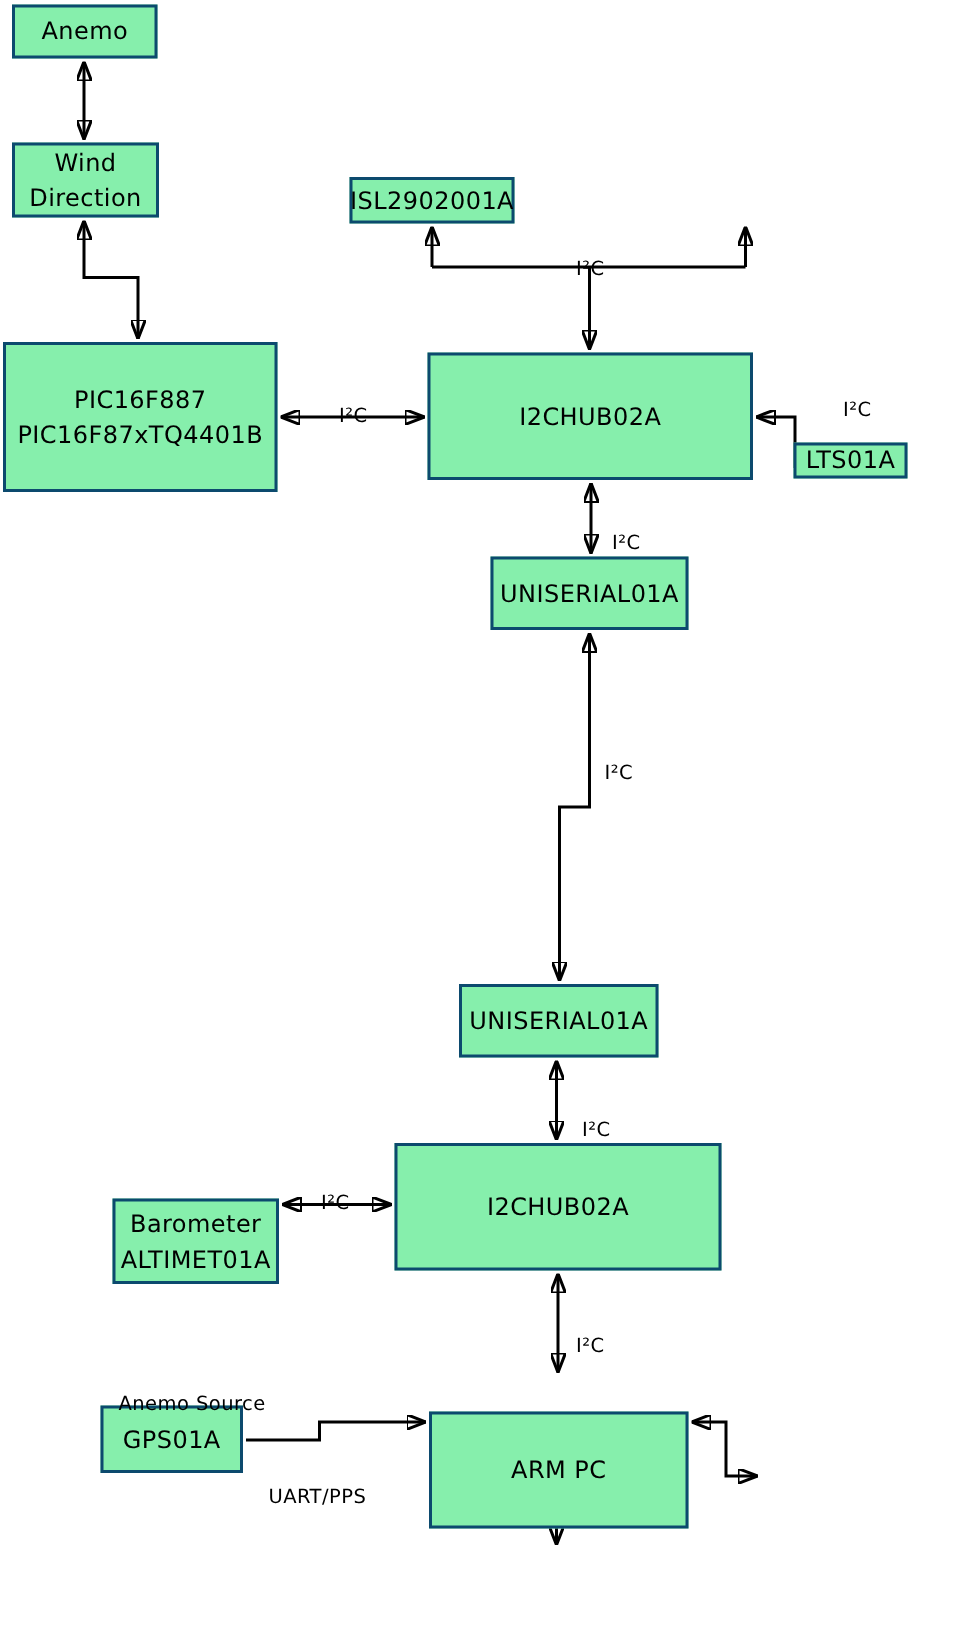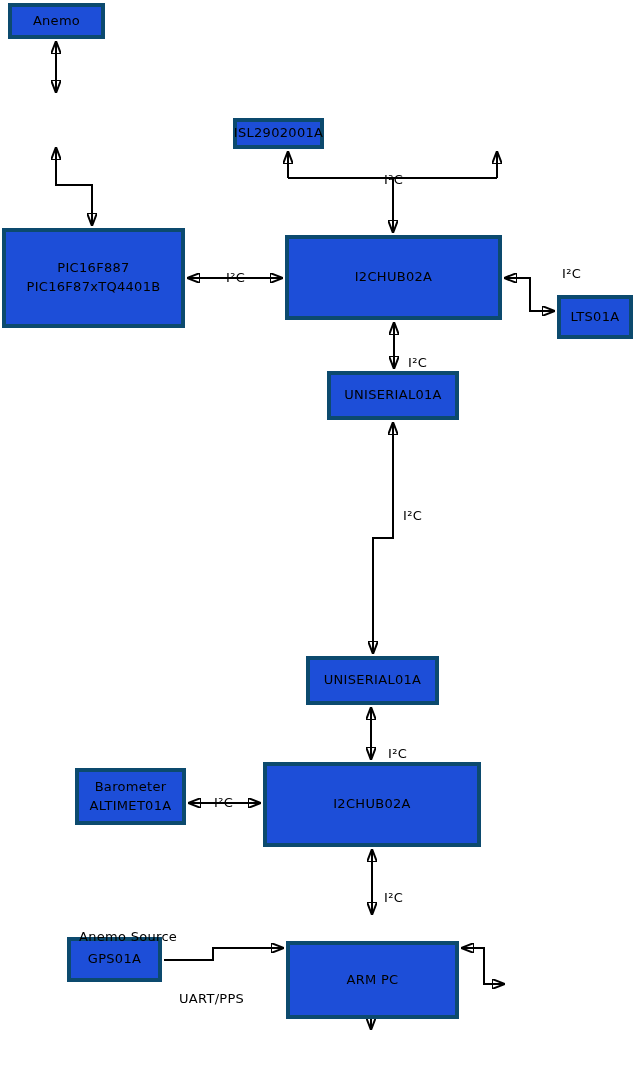--- a/index.html
+++ b/index.html
@@ -24,28 +24,28 @@
     height: 1089px;
   }
   svg.edges path {
     fill: none;
     stroke: #000000;
     stroke-width: 2;
   }
   .node {
     position: absolute;
     box-sizing: border-box;
-    border: 4px solid #0c4a6e;
-    background: #1d4ed8;
+    border: 2px solid #0c4a6e;
+    background: #86efac;
     display: flex;
     align-items: center;
     justify-content: center;
     text-align: center;
     white-space: pre-line;
-    font-size: 13px;
+    font-size: 16px;
     line-height: 1.45;
     letter-spacing: 0.3px;
   }
   .elabel {
     position: absolute;
     font-size: 13px;
     letter-spacing: 0.3px;
     white-space: nowrap;
     margin-top: 20px;
   }
@@ -75,36 +75,38 @@
     <path d="M371,707 L371,760" marker-start="url(#ah)" marker-end="url(#ah)"></path>
     <path d="M188,803 L261,803" marker-start="url(#ah)" marker-end="url(#ah)"></path>
     <path d="M372,849 L372,915" marker-start="url(#ah)" marker-end="url(#ah)"></path>
     <path d="M164,960 L213,960 L213,948 L284,948" marker-end="url(#ah)"></path>
     <path d="M461,948 L484,948 L484,984 L505,984" marker-start="url(#ah)" marker-end="url(#ah)"></path>
     <path d="M371,983 L371,1030" marker-start="url(#ah)" marker-end="url(#ah)"></path>
   </svg>
 
   <div class="node" style="left:8px; top:3px; width:97px; height:36px">Anemo</div>
 
+  <div class="node" style="left:8px; top:95px; width:98px; height:50px">Wind
+Direction</div>
 
   <div class="node" style="left:2px; top:228px; width:183px; height:100px">PIC16F887
 PIC16F87xTQ4401B</div>
 
-  <div class="node" style="left:233px; top:118px; width:91px; height:31px">ISL2902001A</div>
+  <div class="node" style="left:233px; top:118px; width:110px; height:31px">ISL2902001A</div>
 
 
   <div class="node" style="left:285px; top:235px; width:217px; height:85px">I2CHUB02A</div>
 
-  <div class="node" style="left:557px; top:295px; width:76px; height:44px">LTS01A</div>
+  <div class="node" style="left:529px; top:295px; width:76px; height:24px">LTS01A</div>
 
   <div class="node" style="left:327px; top:371px; width:132px; height:49px">UNISERIAL01A</div>
 
   <div class="node" style="left:306px; top:656px; width:133px; height:49px">UNISERIAL01A</div>
 
-  <div class="node" style="left:75px; top:768px; width:111px; height:57px">Barometer
+  <div class="node" style="left:75px; top:799px; width:111px; height:57px">Barometer
 ALTIMET01A</div>
 
   <div class="node" style="left:263px; top:762px; width:218px; height:85px">I2CHUB02A</div>
 
   <div class="node" style="left:67px; top:937px; width:95px; height:45px">GPS01A</div>
 
   <div class="node" style="left:286px; top:941px; width:173px; height:78px">ARM PC</div>
 
 
 

